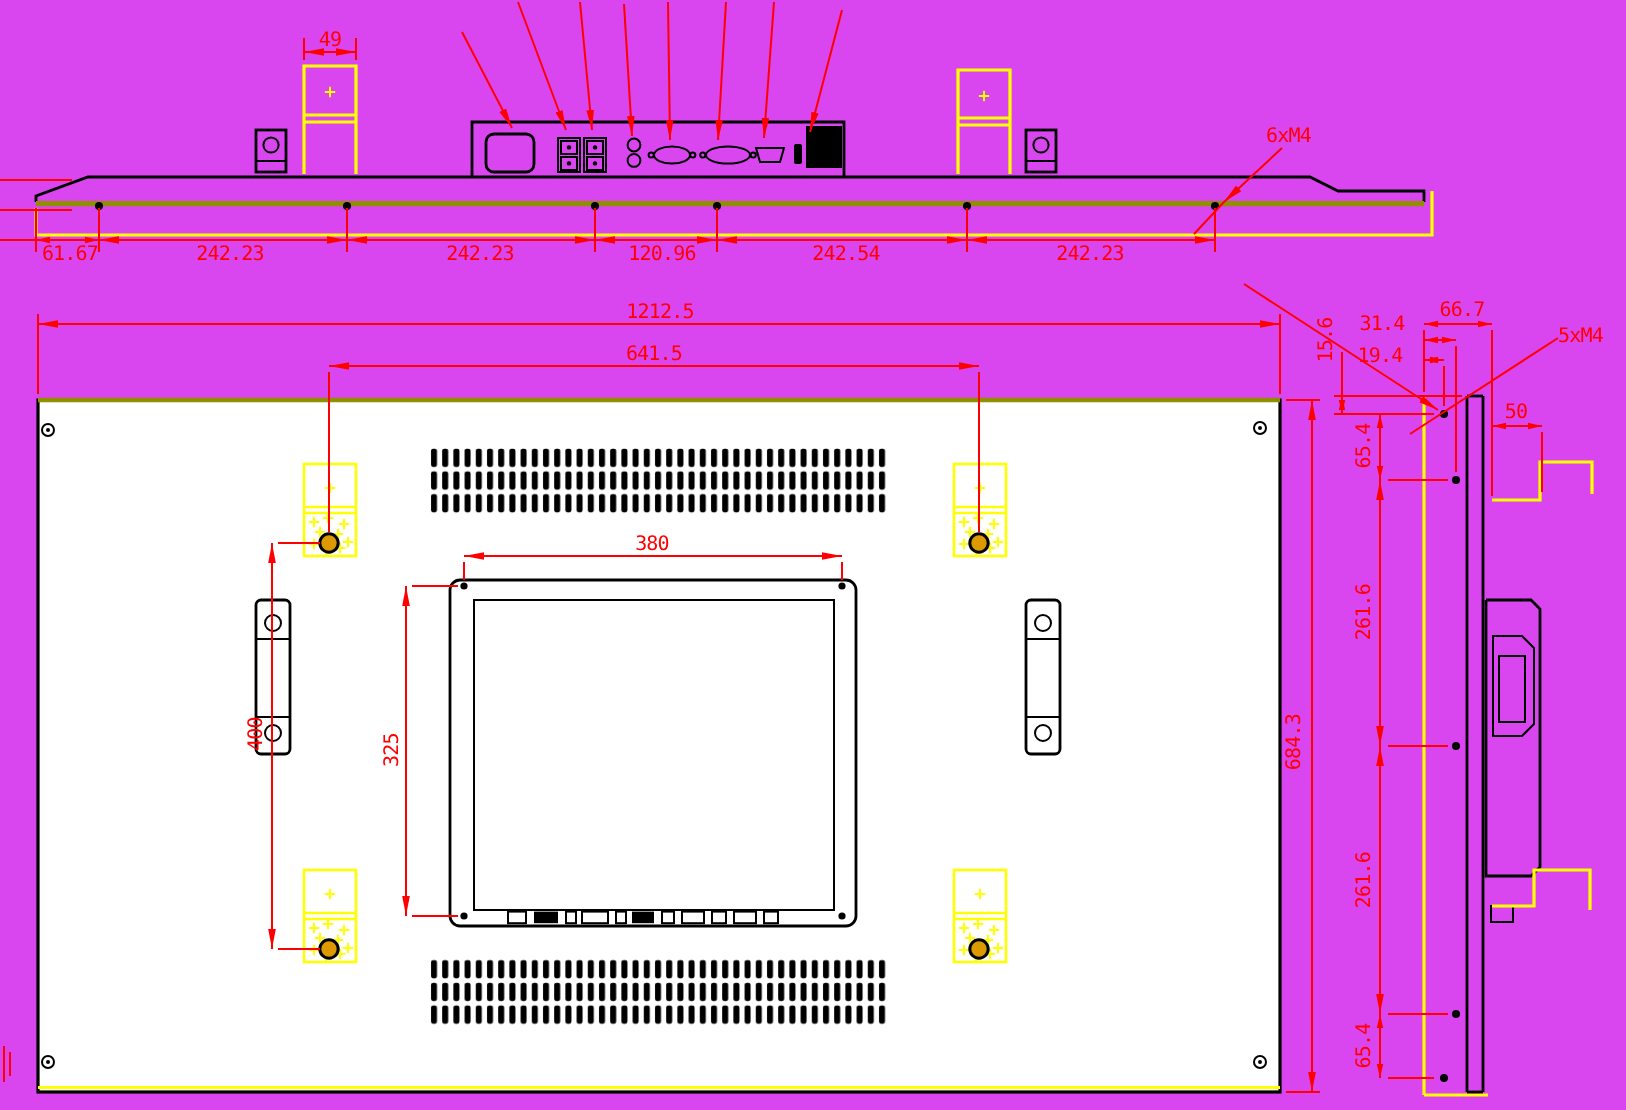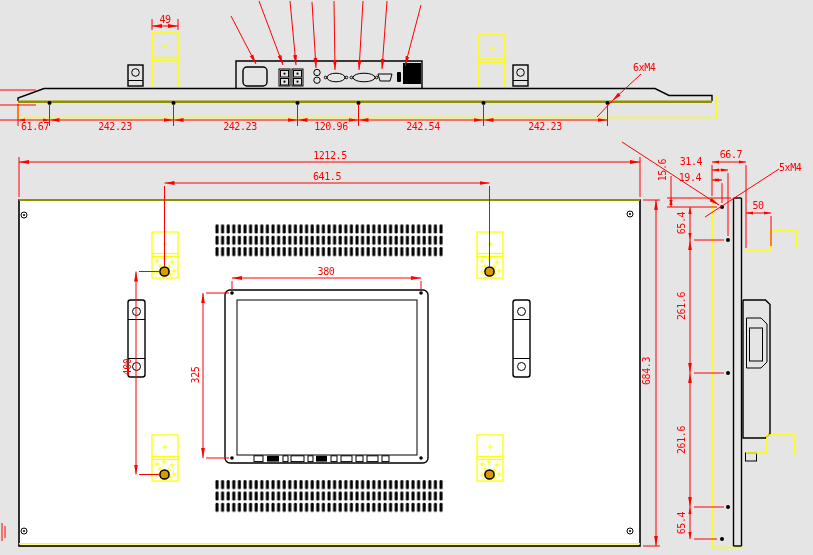--- a/index.html
+++ b/index.html
@@ -1,16 +1,16 @@
 <!DOCTYPE html>
 <html><head>
 <meta charset="utf-8">
 <style>
   html,body{margin:0;padding:0;background:#fff;}
-  .stage{position:relative;width:813px;height:555px;background:#e5e5e5;overflow:hidden;}
+  .stage{position:relative;width:813px;height:555px;background:#d946ef;overflow:hidden;}
   svg{position:absolute;left:0;top:0;}
   .dim{font:10px "DejaVu Sans Mono","Liberation Mono",monospace;fill:#ff0000;letter-spacing:-0.4px;}
   .blk{stroke:#000;fill:none;stroke-width:1.4;}
   .thin{stroke:#000;fill:none;stroke-width:1;}
   .red{stroke:#ff0000;fill:none;stroke-width:1;}
   .yel{stroke:#ffff00;fill:none;stroke-width:1.6;}
 </style>
 </head>
 <body>
 

